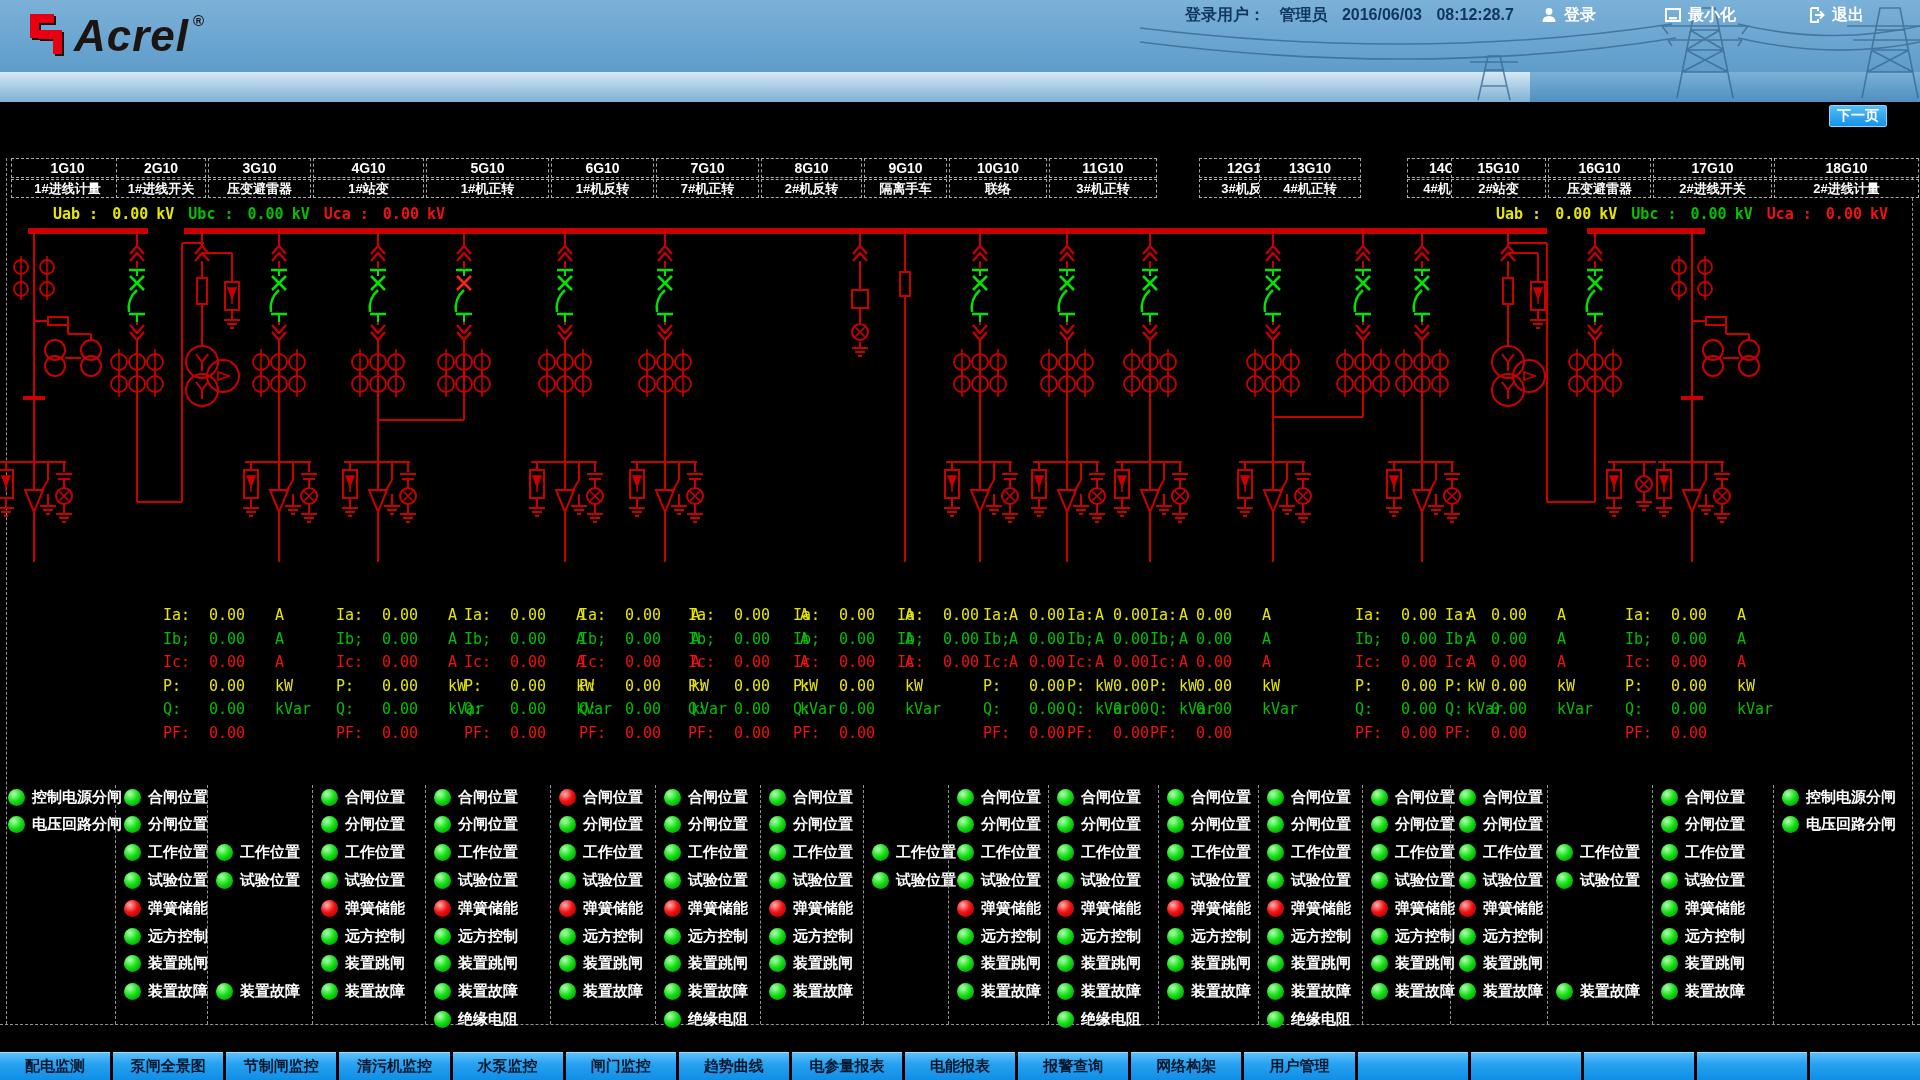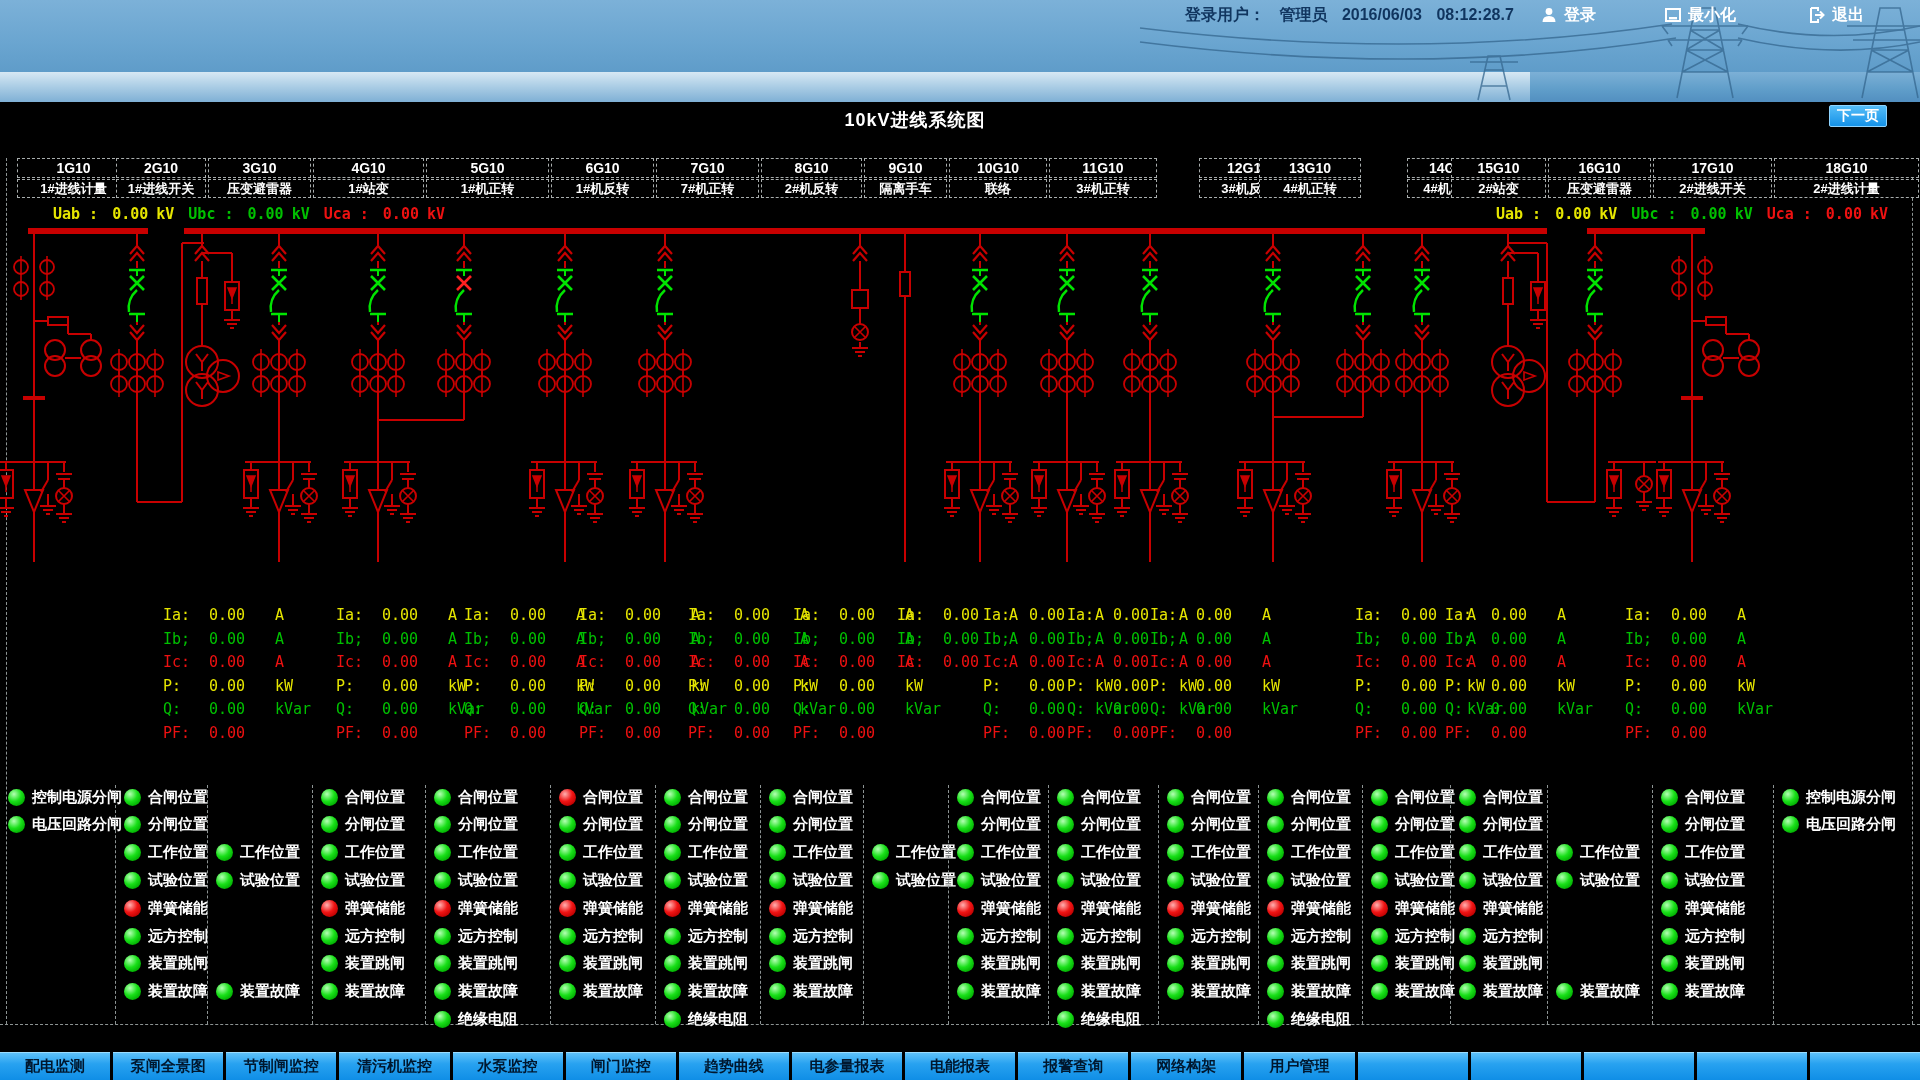--- a/index.html
+++ b/index.html
@@ -84,20 +84,30 @@
     border-top:1px solid #9adcff; color:#00172e; font-size:15px; font-weight:bold;
     display:flex; align-items:center; justify-content:center; cursor:pointer; white-space:nowrap; }
   .nav-tab.empty { cursor:default; }
 </style>
 </head>
 <body>
 
 <div id="stage">
 
   <div class="header">
+    <div class="logo-wrap">
+      <svg width="52" height="52" viewBox="0 0 52 52">
+        <path d="M10,6 L34,6 L34,15 L19,15 L19,30 L10,30 Z" fill="#1c1410"></path>
+        <path d="M18,22 L42,22 L42,46 L33,46 L33,31 L18,31 Z" fill="#1c1410"></path>
+        <path d="M8,4 L32,4 L32,13 L17,13 L17,28 L8,28 Z" fill="#e60012"></path>
+        <path d="M16,20 L40,20 L40,44 L31,44 L31,29 L16,29 Z" fill="#e60012"></path>
+      </svg>
+      <span class="logo-text">Acrel</span>
+      <span class="logo-reg">®</span>
+    </div>
   </div>
 
   <svg class="towers" viewBox="1100 0 820 102">
     <g stroke="#35678f" stroke-width="1.6" fill="none" opacity="0.75">
       <path d="M1140,28 Q1420,62 1672,24"></path>
       <path d="M1140,42 Q1425,78 1676,38"></path>
       <path d="M1738,24 Q1830,46 1920,26"></path>
       <path d="M1738,38 Q1834,60 1920,42"></path>
       <path d="M1677,98 L1695,8 L1715,8 L1733,98 M1682,72 L1728,72 M1686,50 L1724,50 M1690,30 L1720,30
                M1682,72 L1724,50 M1728,72 L1686,50 M1686,50 L1720,30 M1724,50 L1690,30
@@ -133,29 +143,28 @@
   </div>
   <div class="sysbtn" style="left:1808px;font-family:Liberation Serif, serif;">
     <svg width="18" height="18" viewBox="0 0 18 18">
       <path d="M3,2 L10,2 L10,5 M10,13 L10,16 L3,16 L3,2" fill="none" stroke="#ffffff" stroke-width="2"></path>
       <path d="M7,9 L15,9 M12,5.5 L15.5,9 L12,12.5" fill="none" stroke="#ffffff" stroke-width="2"></path>
     </svg>
     <span>退出</span>
   </div>
   <div class="blacksep"></div>
 
-  <div class="pagetitle">10kV进线系统图</div>
   <div class="next-btn">下一页</div>
 
   <div class="frame-l"></div>
   <div class="frame-r"></div>
   <div class="frame-b"></div>
 
   <div id="colgrid">
-      <div class="ccell" style="left:16px;width:115px">
+      <div class="ccell" style="left:10px;width:115px">
       <div class="cid">1G10</div>
       <div class="clab">1#进线计量</div>
       </div>
       <div class="ccell" style="left:115px;width:92px">
       <div class="cid">2G10</div>
       <div class="clab">1#进线开关</div>
       </div>
       <div class="ccell" style="left:207px;width:105px">
       <div class="cid">3G10</div>
       <div class="clab">压变避雷器</div>

